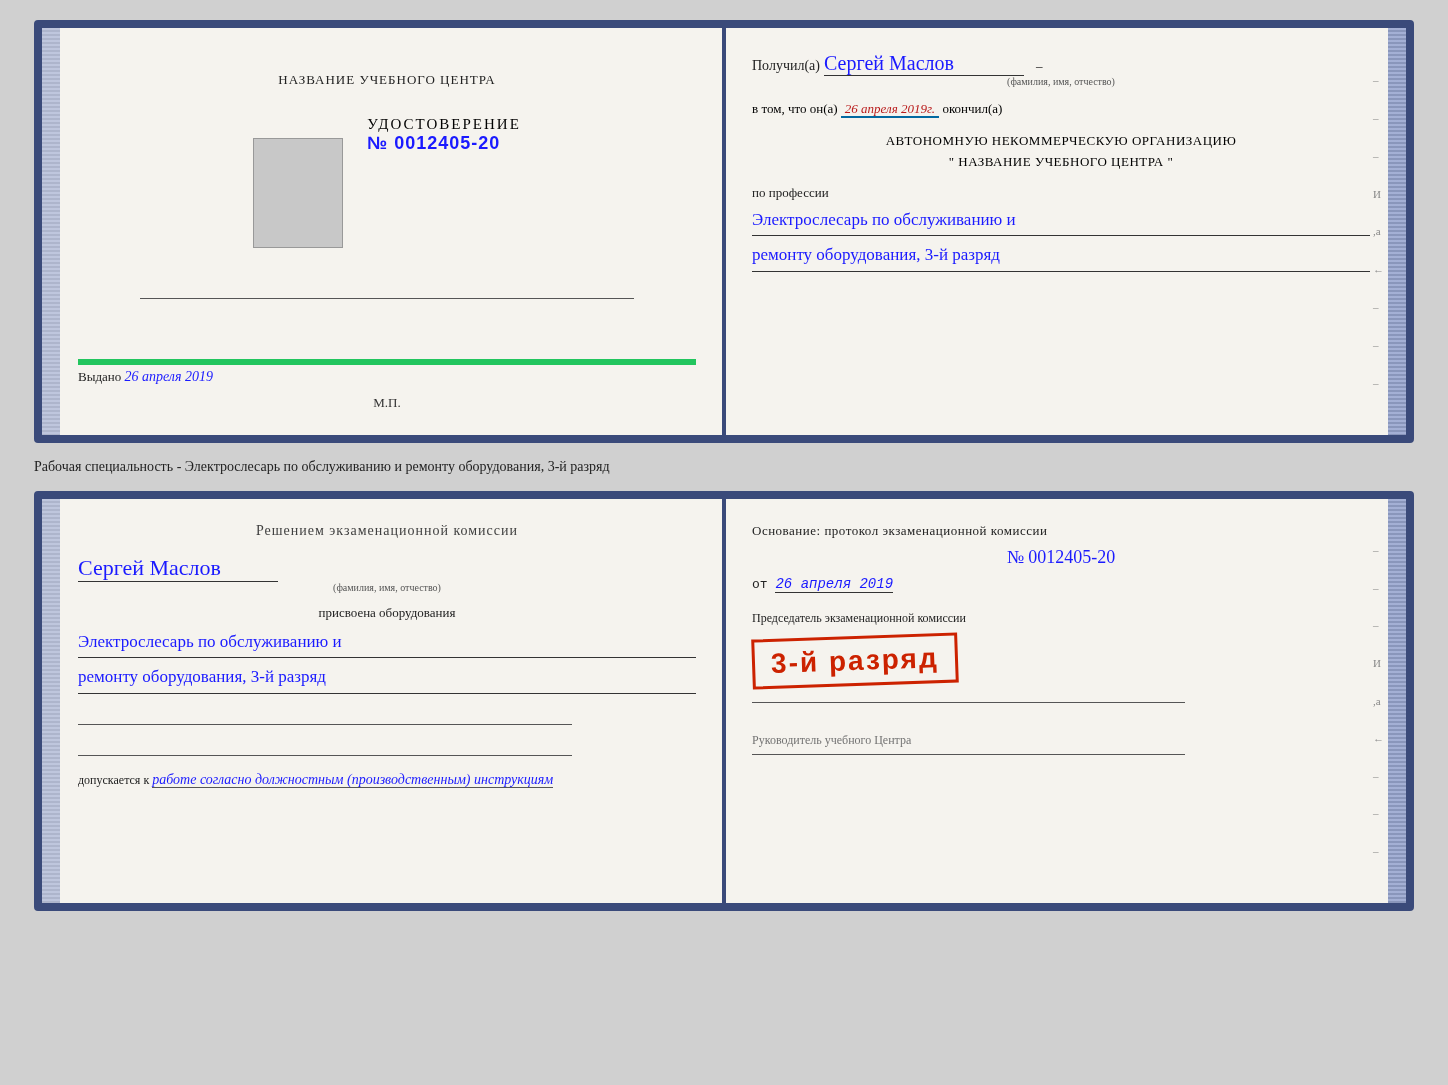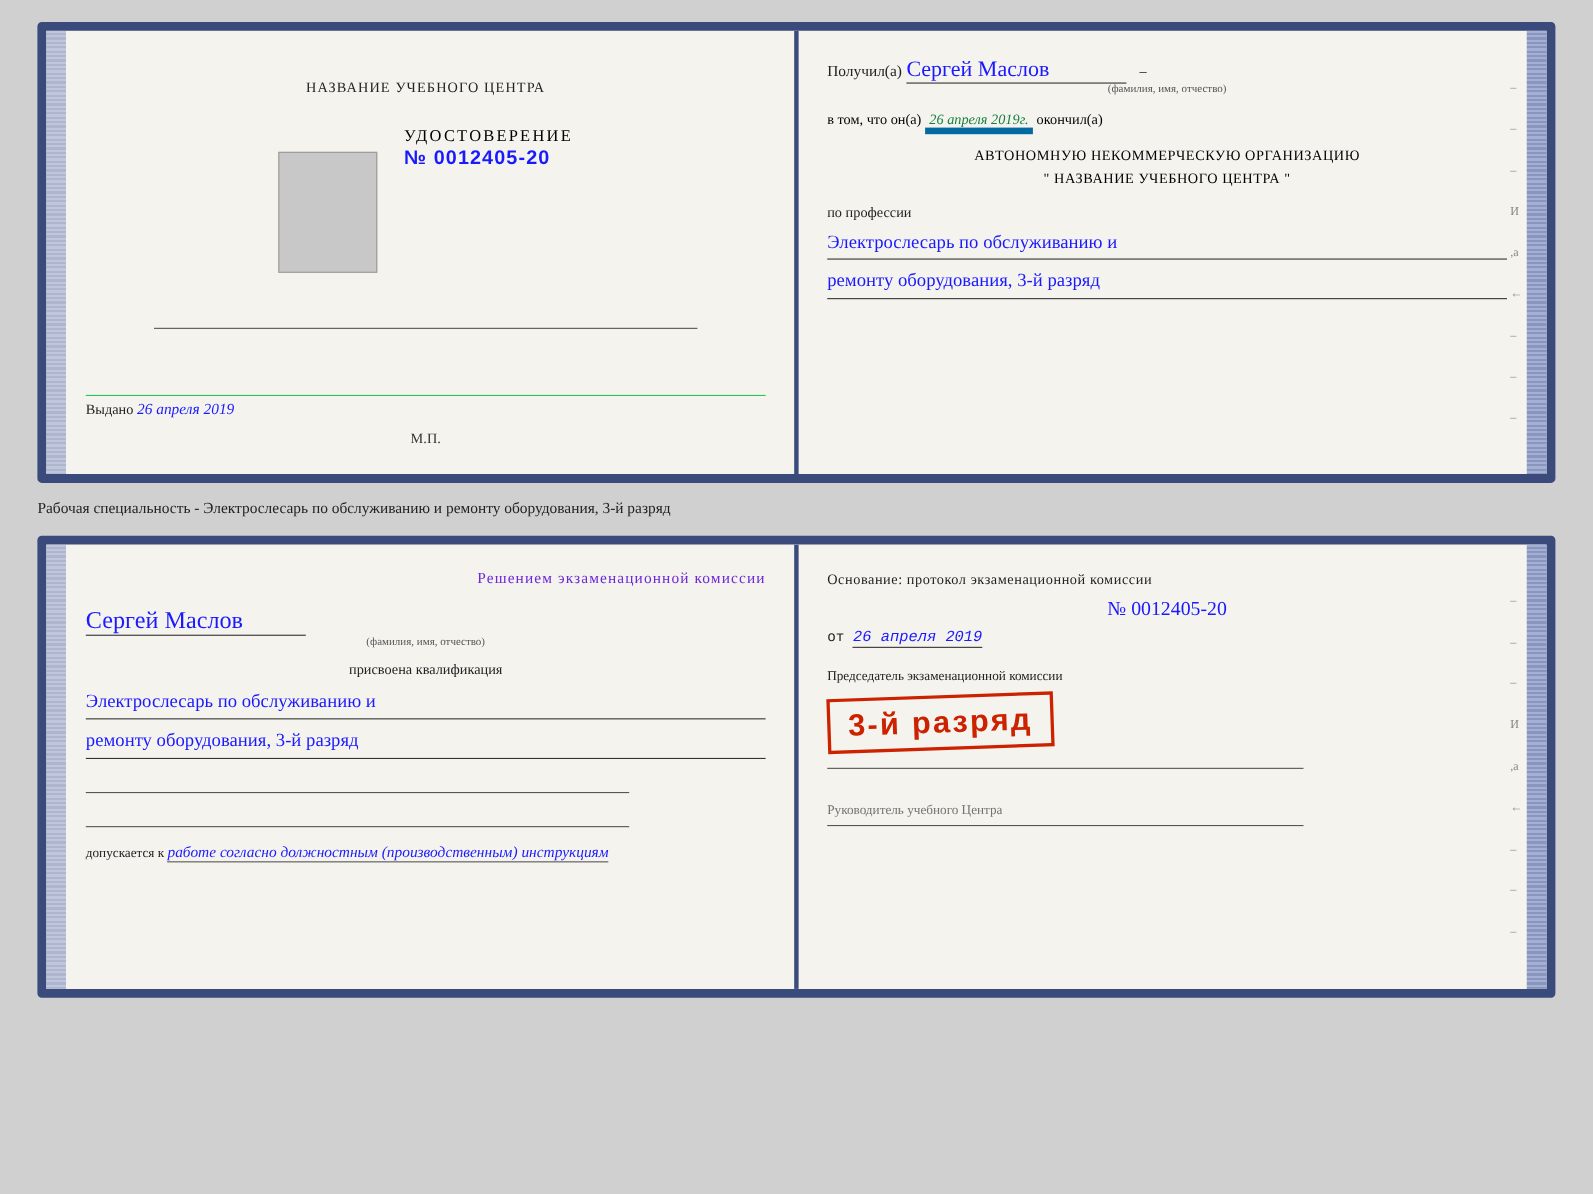--- a/index.html
+++ b/index.html
@@ -140,21 +140,21 @@
       text-transform: uppercase;
       letter-spacing: 2px;
       margin-top: 8px;
       font-weight: normal;
     }
 
     .issued-line {
       margin-top: 60px;
       font-size: 13px;
       color: #222;
-      border-top: 1px solid #22c55e;
+      border-top: 6px solid #22c55e;
       padding-top: 4px;
     }
 
     .mp-label {
       font-size: 13px;
       margin-top: 10px;
       color: #333;
     }
 
     
@@ -214,23 +214,23 @@
       color: #222;
       padding: 4px 0;
       line-height: 1.4;
       align-self: flex-start;
       width: 100%;
     }
 
     
     .resolution-title {
       font-size: 14px;
-      text-align: right;
+      text-align: center;
       letter-spacing: 1px;
-      color: #6d28d9;
+      color: #404040;
       margin-bottom: 16px;
     }
 
     .qualification-title {
       font-size: 13px;
       text-align: center;
       color: #222;
       margin-top: 12px;
     }
 
@@ -374,21 +374,21 @@
         <span class="underline-field">
           <span class="handwritten">Сергей Маслов</span>
         </span>
         <span style="margin-left:8px; font-size:13px;">–</span>
         <br>
         <span class="small-label">(фамилия, имя, отчество)</span>
       </div>
 
       <div style="margin-top:14px; font-size:13px;">
         <span>в том, что он(а)</span>
-        <span style="font-style:italic; color:#15803d; border-bottom:6px solid #0369a1; padding:0 4px;">26 апреля 2019г.</span>
+        <span style="font-style:italic; color:#b91c1c; border-bottom:2px solid #0369a1; padding:0 4px;">26 апреля 2019г.</span>
         <span>окончил(а)</span>
       </div>
 
       <div class="org-block">
         <div>АВТОНОМНУЮ НЕКОММЕРЧЕСКУЮ ОРГАНИЗАЦИЮ</div>
         <div>"  НАЗВАНИЕ УЧЕБНОГО ЦЕНТРА  "</div>
       </div>
 
       <div class="profession-label">по профессии</div>
       <span class="profession-text">Электрослесарь по обслуживанию и</span>
@@ -419,21 +419,21 @@
       <div class="resolution-title">Решением экзаменационной комиссии</div>
 
       <div style="margin-bottom:4px;">
         <div class="underline-field">
           <span class="handwritten" style="font-size:22px;">Сергей Маслов</span>
         </div>
         <br>
         <span class="small-label">(фамилия, имя, отчество)</span>
       </div>
 
-      <div class="qualification-title">присвоена квалификация</div>
+      <div class="qualification-title">присвоена оборудования</div>
 
       <span class="profession-text" style="margin-top:6px;">Электрослесарь по обслуживанию и</span>
       <span class="profession-text">ремонту оборудования, 3-й разряд</span>
 
       <div class="sig-line"></div>
       <div class="sig-line"></div>
 
       <div class="admitted-text">
         <span>допускается к</span>
         <span class="admitted-italic">работе согласно должностным (производственным) инструкциям</span>

